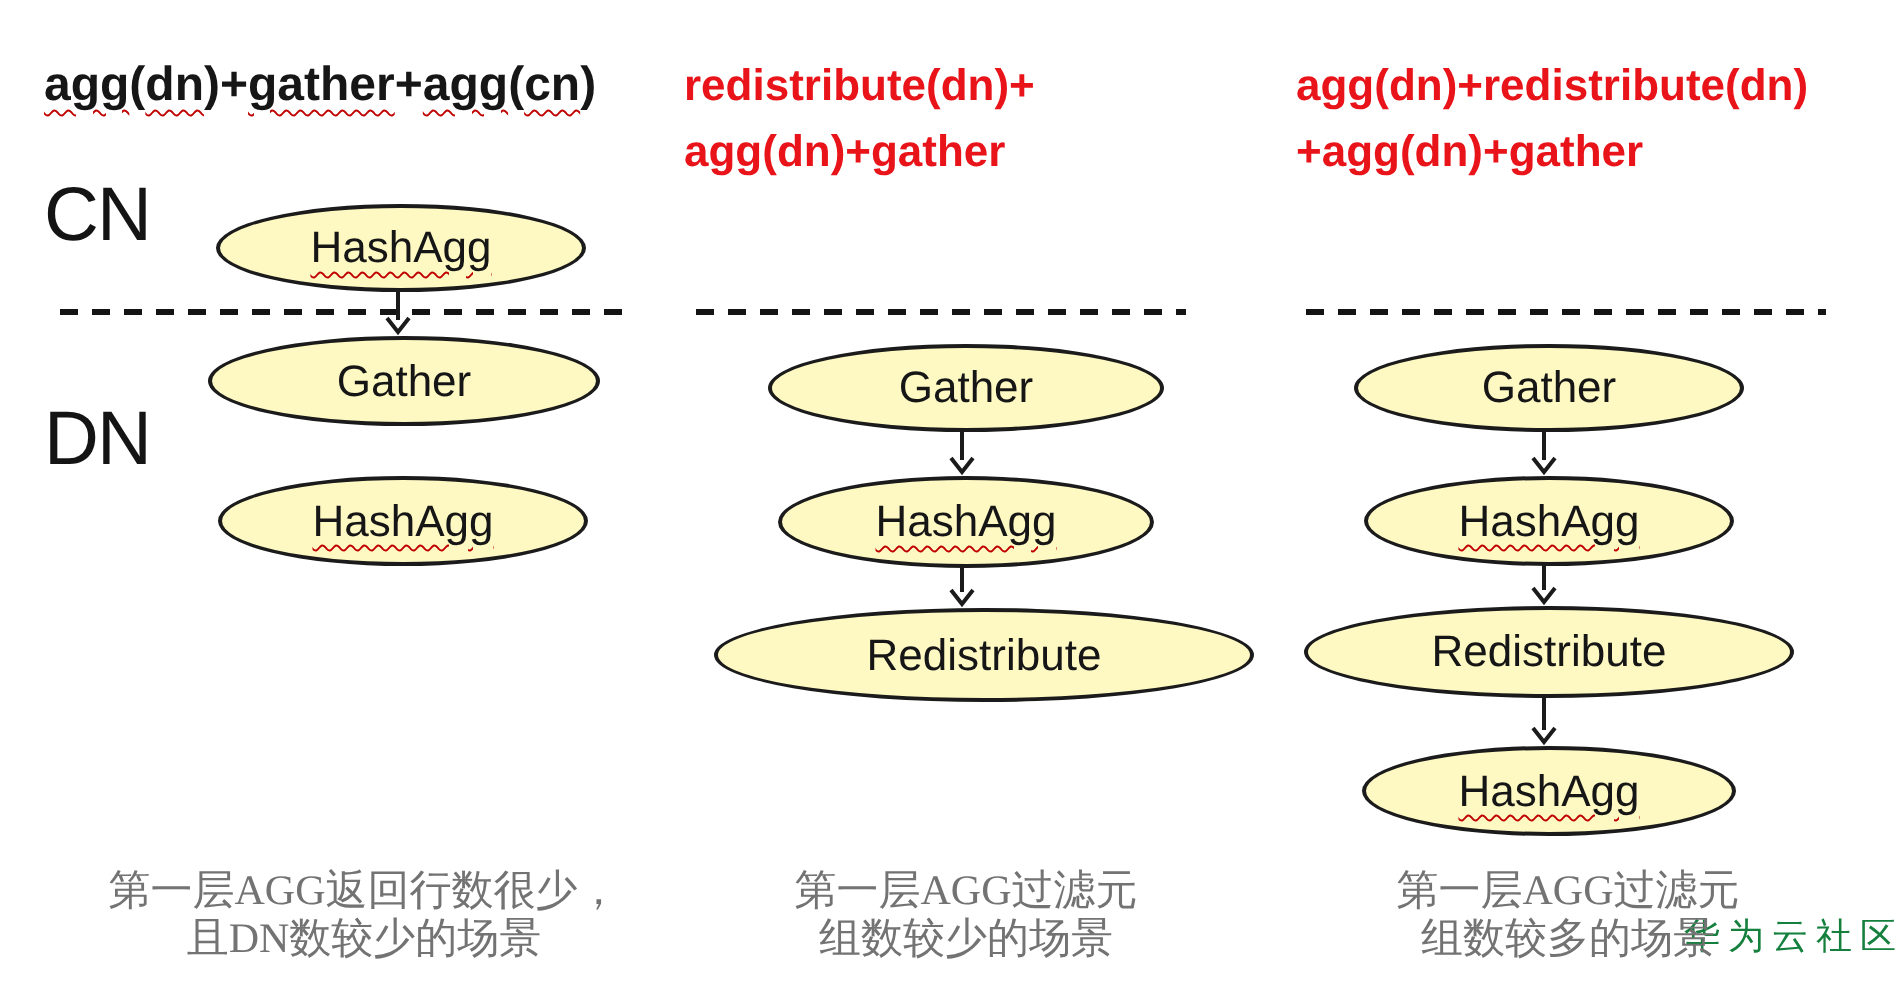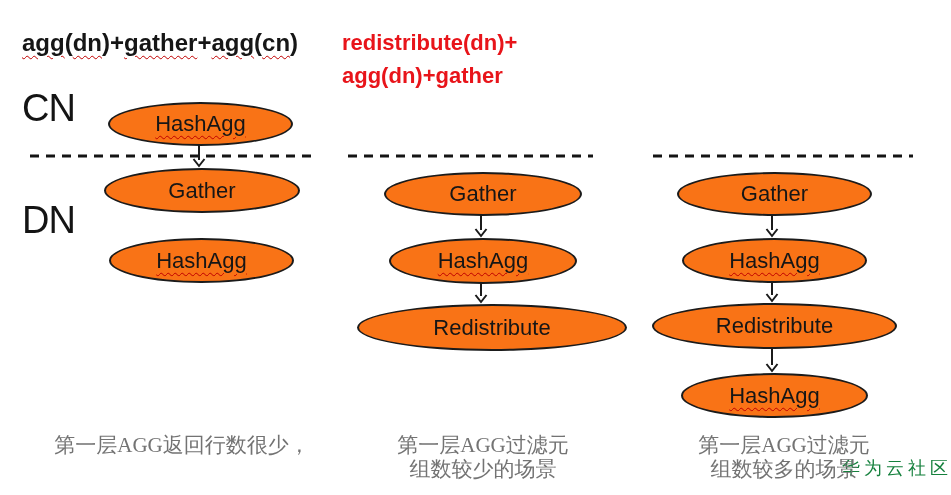--- a/index.html
+++ b/index.html
@@ -19,21 +19,21 @@
   .sq { text-decoration:underline; text-decoration-style:wavy;
         text-decoration-color:#c00000; text-decoration-thickness:1px;
         text-underline-offset:4px; }
 
   .region-label { position:absolute; left:22px; font-size:38px; line-height:38px;
                   color:#141414; letter-spacing:-1px; z-index:2; }
   .cn { top:89px; }
   .dn { top:201px; }
 
   .node { position:absolute; border:2px solid #1b1b1b; border-radius:50%;
-          background:#f97316; display:flex; align-items:center; justify-content:center;
+          background:#fef9c3; display:flex; align-items:center; justify-content:center;
           font-size:22px; color:#161616; z-index:2; }
 
   .caption { position:absolute; top:433px; width:320px; text-align:center;
              font-family:"Liberation Serif", serif; font-size:21px; line-height:24px;
              color:#737373; z-index:3; }
   .c1 { left:22px; }
   .c2 { left:333px; width:300px; }
   .c3 { left:634px; width:300px; }
 
   .watermark { position:absolute; left:842px; top:456px; font-size:18px;
@@ -68,20 +68,24 @@
 
   <div class="title t1">
     <span class="sq">agg</span><span>(</span><span class="sq">dn</span><span>)+</span><span class="sq">gather</span><span>+</span><span class="sq">agg</span><span>(</span><span class="sq">cn</span><span>)</span>
   </div>
 
   <div class="title red t2">
     <div>redistribute(dn)+</div>
     <div>agg(dn)+gather</div>
   </div>
 
+  <div class="title red t3">
+    <div>agg(dn)+redistribute(dn)</div>
+    <div>+agg(dn)+gather</div>
+  </div>
 
   <div class="region-label cn">CN</div>
   <div class="region-label dn">DN</div>
 
   <div class="node" style="left:108px; top:102px; width:181px; height:40px;">
     <span class="sq">HashAgg</span>
   </div>
   <div class="node" style="left:104px; top:168px; width:192px; height:41px;">
     <span>Gather</span>
   </div>
@@ -109,20 +113,21 @@
     <span>Redistribute</span>
   </div>
   <div class="node" style="left:681px; top:373px; width:183px; height:41px;">
     <span class="sq">HashAgg</span>
   </div>
 
   <div class="watermark">华为云社区</div>
 
   <div class="caption c1">
     <div>第一层AGG返回行数很少，</div>
+    <div>且DN数较少的场景</div>
   </div>
   <div class="caption c2">
     <div>第一层AGG过滤元</div>
     <div>组数较少的场景</div>
   </div>
   <div class="caption c3">
     <div>第一层AGG过滤元</div>
     <div>组数较多的场景</div>
   </div>
 

